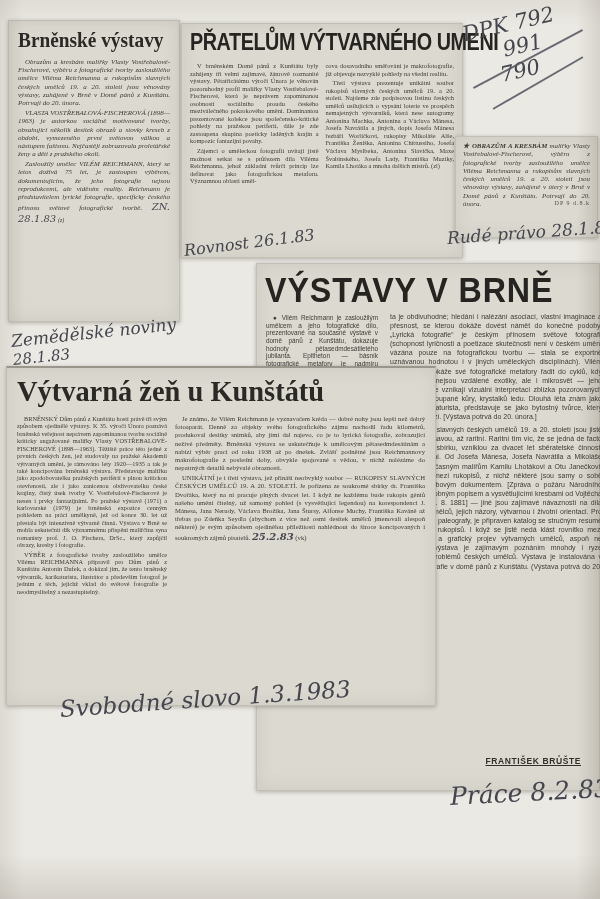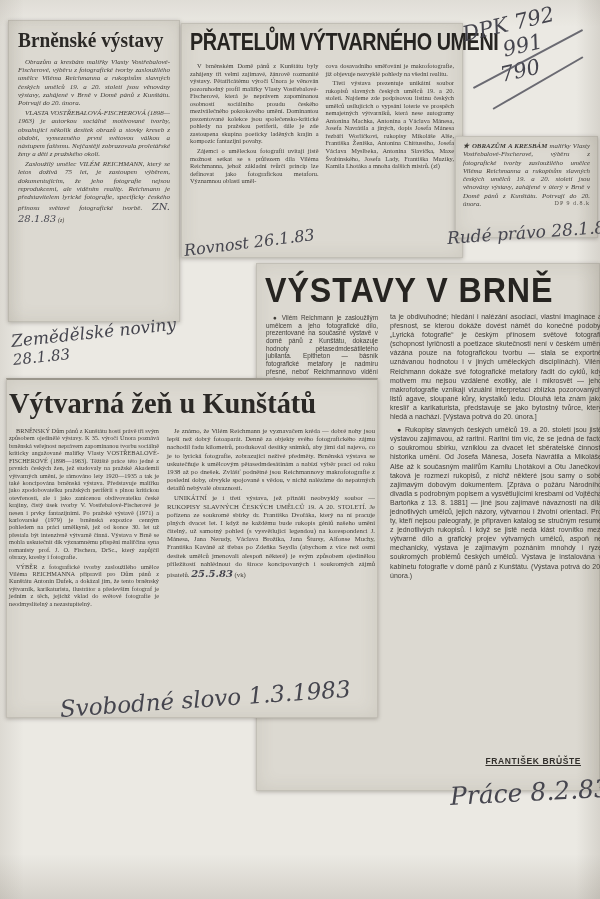--- a/index.html
+++ b/index.html
@@ -99,32 +99,32 @@
         <p>● Vilém Reichmann je zasloužilým umělcem a jeho fotografické dílo, prezentované na současné výstavě v domě pánů z Kunštátu, dokazuje hodnoty pětasedmdesátiletého jubilanta. Epitheton — básník fotografické metafory je nadmíru přesné, neboť Reichmannovo vidění svě-</p>
       </div>
       <div class="news sansbody" style="position:absolute;left:125px;top:2px;width:212px;font-size:7px;line-height:1.3;">
         <p class="noind">ta je obdivuhodné; hledání i nalézání asociací, vlastní imaginace a přesnost, se kterou dokáže dovést námět do konečné podoby. „Lyrická fotografie“ je českým přínosem světové fotografii (schopnost lyričnosti a poetizace skutečnosti není v českém umění vázána pouze na fotografickou tvorbu — stala se exportně uznávanou hodnotou i v jiných uměleckých disciplínách). Vilém Reichmann dokáže své fotografické metafory řadit do cyklů, kdy motivem mu nejsou vzdálené exotiky, ale i mikrosvět — jeho makrofotografie vznikají vizuální interpretací zblízka pozorovaných listů agave, sloupané kůry, krystalků ledu. Dlouhá léta znám jako kreslíř a karikaturista, představuje se jako bytostný tvůrce, který hledá a nachází. [Výstava potrvá do 20. února.]</p>
         <p style="margin-top:4px;">● Rukopisy slavných českých umělců 19. a 20. století jsou jistě výstavou zajímavou, až raritní. Raritní tím víc, že se jedná de facto o soukromou sbírku, vzniklou za dvacet let sběratelské činnosti historika umění. Od Josefa Mánesa, Josefa Navrátila a Mikoláše Alše až k současným malířům Kamilu Lhotákovi a Otu Janečkovi, taková je rozmezí rukopisů, z nichž některé jsou samy o sobě zajímavým dobovým dokumentem. [Zpráva o požáru Národního divadla s podrobným popisem a vysvětlujícími kresbami od Vojtěcha Bartoňka z 13. 8. 1881] — jiné jsou zajímavé návazností na díla jednotlivých umělců, jejich názory, výtvarnou i životní orientaci. Pro ty, kteří nejsou paleografy, je připraven katalog se stručným resumé z jednotlivých rukopisů. I když se jistě nedá klást rovnítko mezi výtvarné dílo a grafický projev výtvarných umělců, aspoň ne mechanicky, výstava je zajímavým poznáním mnohdy i ryze soukromých problémů českých umělců. Výstava je instalována v kabinetu fotografie v domě pánů z Kunštátu. (Výstava potrvá do 20. února.)</p>
       </div>
       <div class="author">FRANTIŠEK BRŮŠTE</div>
     </div>
   </div>
 
-  <div class="clip" style="left:6px;top:378px;width:372px;height:340px;padding:7px 2px;z-index:3;border-top:2px solid #9a968c;">
+  <div class="clip" style="left:6px;top:366px;width:430px;height:340px;padding:7px 10px;z-index:3;border-top:2px solid #9a968c;">
     <div class="headline-serif" style="font-size:29px;transform:scaleX(.98);">Výtvarná žeň u Kunštátů</div>
     <div class="cols" style="gap:8px;margin-top:7px;">
       <div class="news serifbody" style="width:150px;flex:none;font-size:6.3px;line-height:1.18;">
         <p>BRNĚNSKÝ Dům pánů z Kunštátu hostí právě tři svým způsobem ojedinělé výstavy. K 35. výročí Února poznává brněnská veřejnost neprávem zapomínanou tvorbu sociálně kriticky angažované malířky Vlasty VOSTŘEBALOVÉ-FISCHEROVÉ (1898—1963). Těžiště práce této jedné z prvních českých žen, jež studovaly na pražské Akademii výtvarných umění, je rámováno lety 1920—1935 a tak je také koncipována brněnská výstava. Představuje malířku jako zpodobovatelku pražských periférií s plnou kritickou otevřeností, ale i jako zanícenou obdivovatelku české krajiny, čistý úsek tvorby V. Vostřebalové-Fischerové je nesen i prvky fantazijními. Po pražské výstavě (1971) a karlovarské (1979) je brněnská expozice cenným pohledem na práci umělkyně, jež od konce 30. let už přestala být intenzívně výtvarně činná. Výstava v Brně se mohla uskutečnit dík významnému přispění malířčina syna romanisty prof. J. O. Fischera, DrSc., který zapůjčil obrazy, kresby i fotografie.</p>
         <p>VÝBĚR z fotografické tvorby zasloužilého umělce Viléma REICHMANNA připravil pro Dům pánů z Kunštátu Antonín Dufek, a dokázal jím, že tento brněnský výtvarník, karikaturista, ilustrátor a především fotograf je jedním z těch, jejichž vklad do světové fotografie je neodmyslitelný a nezastupitelný.</p>
       </div>
       <div class="news serifbody" style="flex:1;font-size:6.7px;line-height:1.22;">
         <p>Je známo, že Vilém Reichmann je vyznavačem kréda — dobré nohy jsou lepší než dobrý fotoaparát. Denně za objekty svého fotografického zájmu nachodil řadu kilometrů, produkoval desítky snímků, aby jimi dal najevo, co je to lyrická fotografie, zobrazující neživé předměty. Brněnská výstava se uskutečňuje k umělcovým pětasedmdesátinám a nabízí výběr prací od roku 1938 až po dnešek. Zvlášť podnětné jsou Reichmannovy makrofotografie z poslední doby, obvykle spojované s vědou, v nichž nalézáme do nepatrných detailů nebývalé obraznosti.</p>
         <p>
           <span>UNIKÁTNÍ je i třetí výstava, jež přináší neobvyklý soubor — RUKOPISY SLAVNÝCH ČESKÝCH UMĚLCŮ 19. A 20. STOLETÍ. Je pořízena ze soukromé sbírky dr. Františka Dvořáka, který na ní pracuje plných dvacet let. I když ne každému bude rukopis géniů našeho umění čitelný, už samotný pohled (s vysvětlující legendou) na korespondenci J. Mánesa, Jana Nerudy, Václava Brožíka, Jana Štursy, Alfonse Muchy, Františka Kaváně až třebas po Zdeňka Seydla (abychom z více než osmi desítek umělců jmenovali alespoň některé) je svým způsobem ojedinělou příležitostí nahlédnout do široce koncipovaných i soukromých zájmů pisatelů.</span>
-          <span class="hw-inline" style="font-weight:bold;">25.5.83</span>
+          <span class="hw-inline" style="font-weight:bold;">25.2.83</span>
           <span>(vk)</span>
         </p>
       </div>
     </div>
   </div>
 
   <div class="hw" style="left:60px;top:696px;font-size:23px;transform:rotate(-4deg);z-index:4;">Svobodné slovo 1.3.1983</div>
 
   <div class="hw" style="left:450px;top:782px;font-size:25px;transform:rotate(-3deg);z-index:4;">Práce  8.2.83</div>
 

